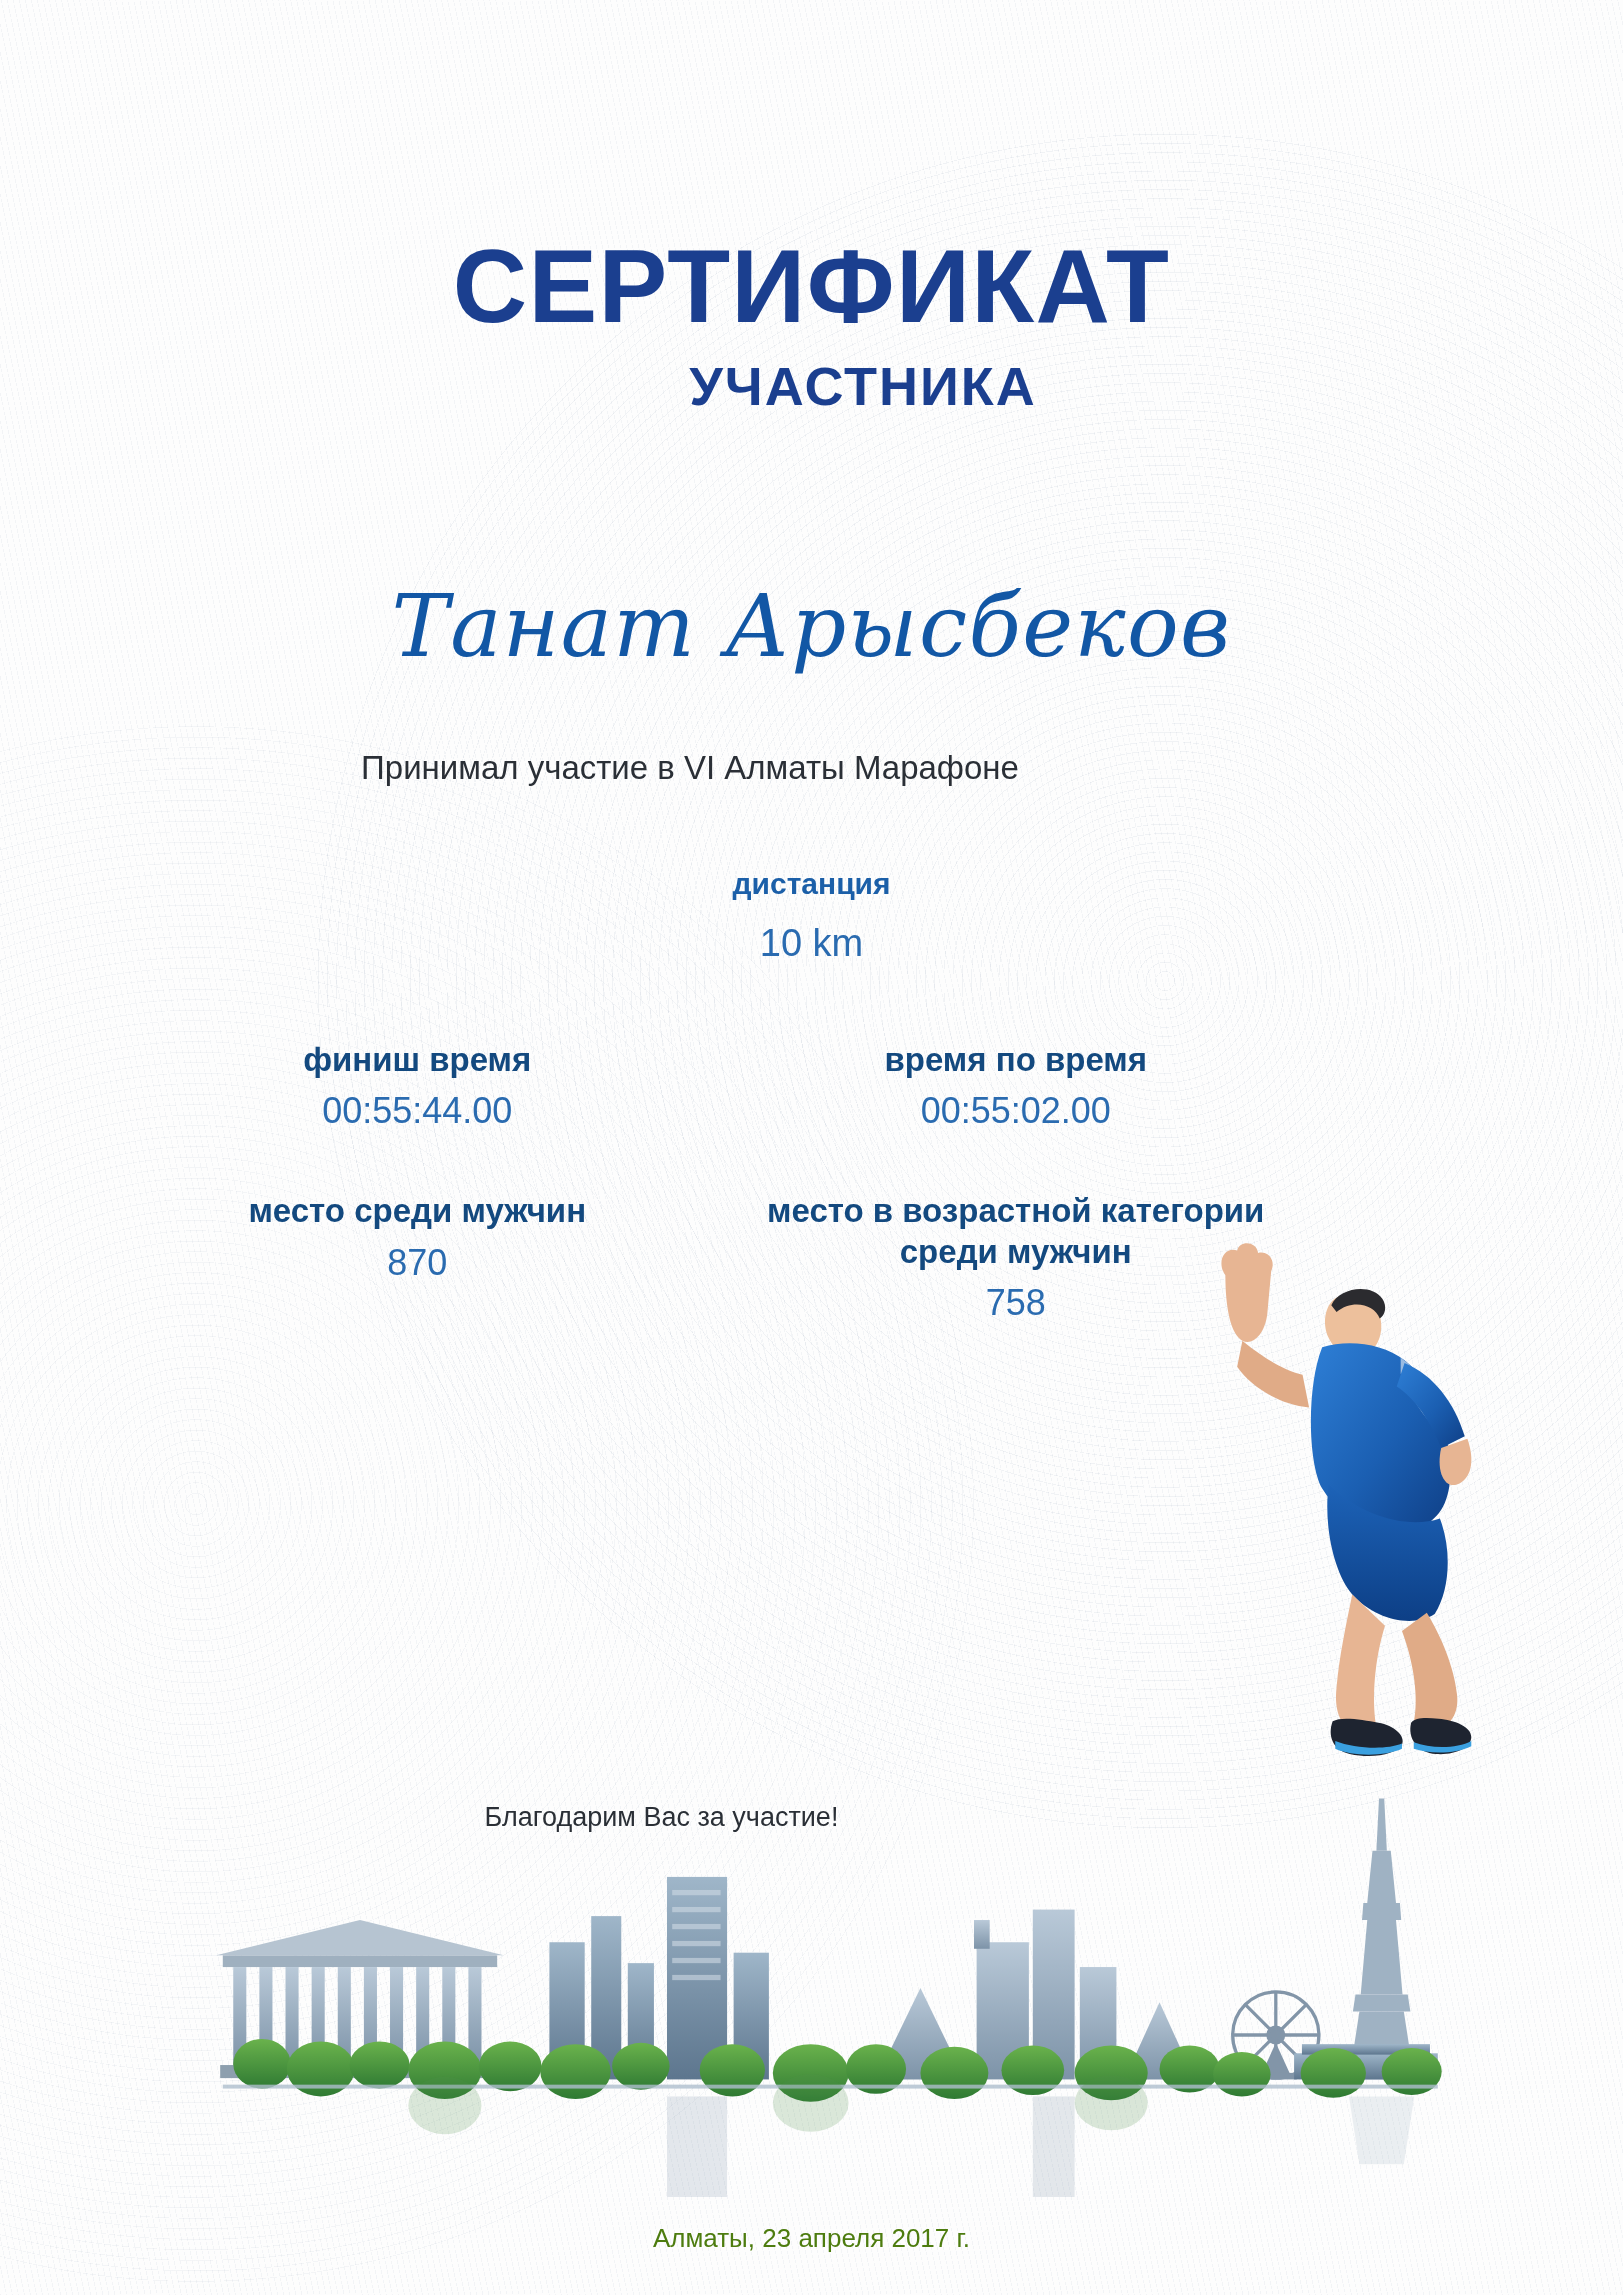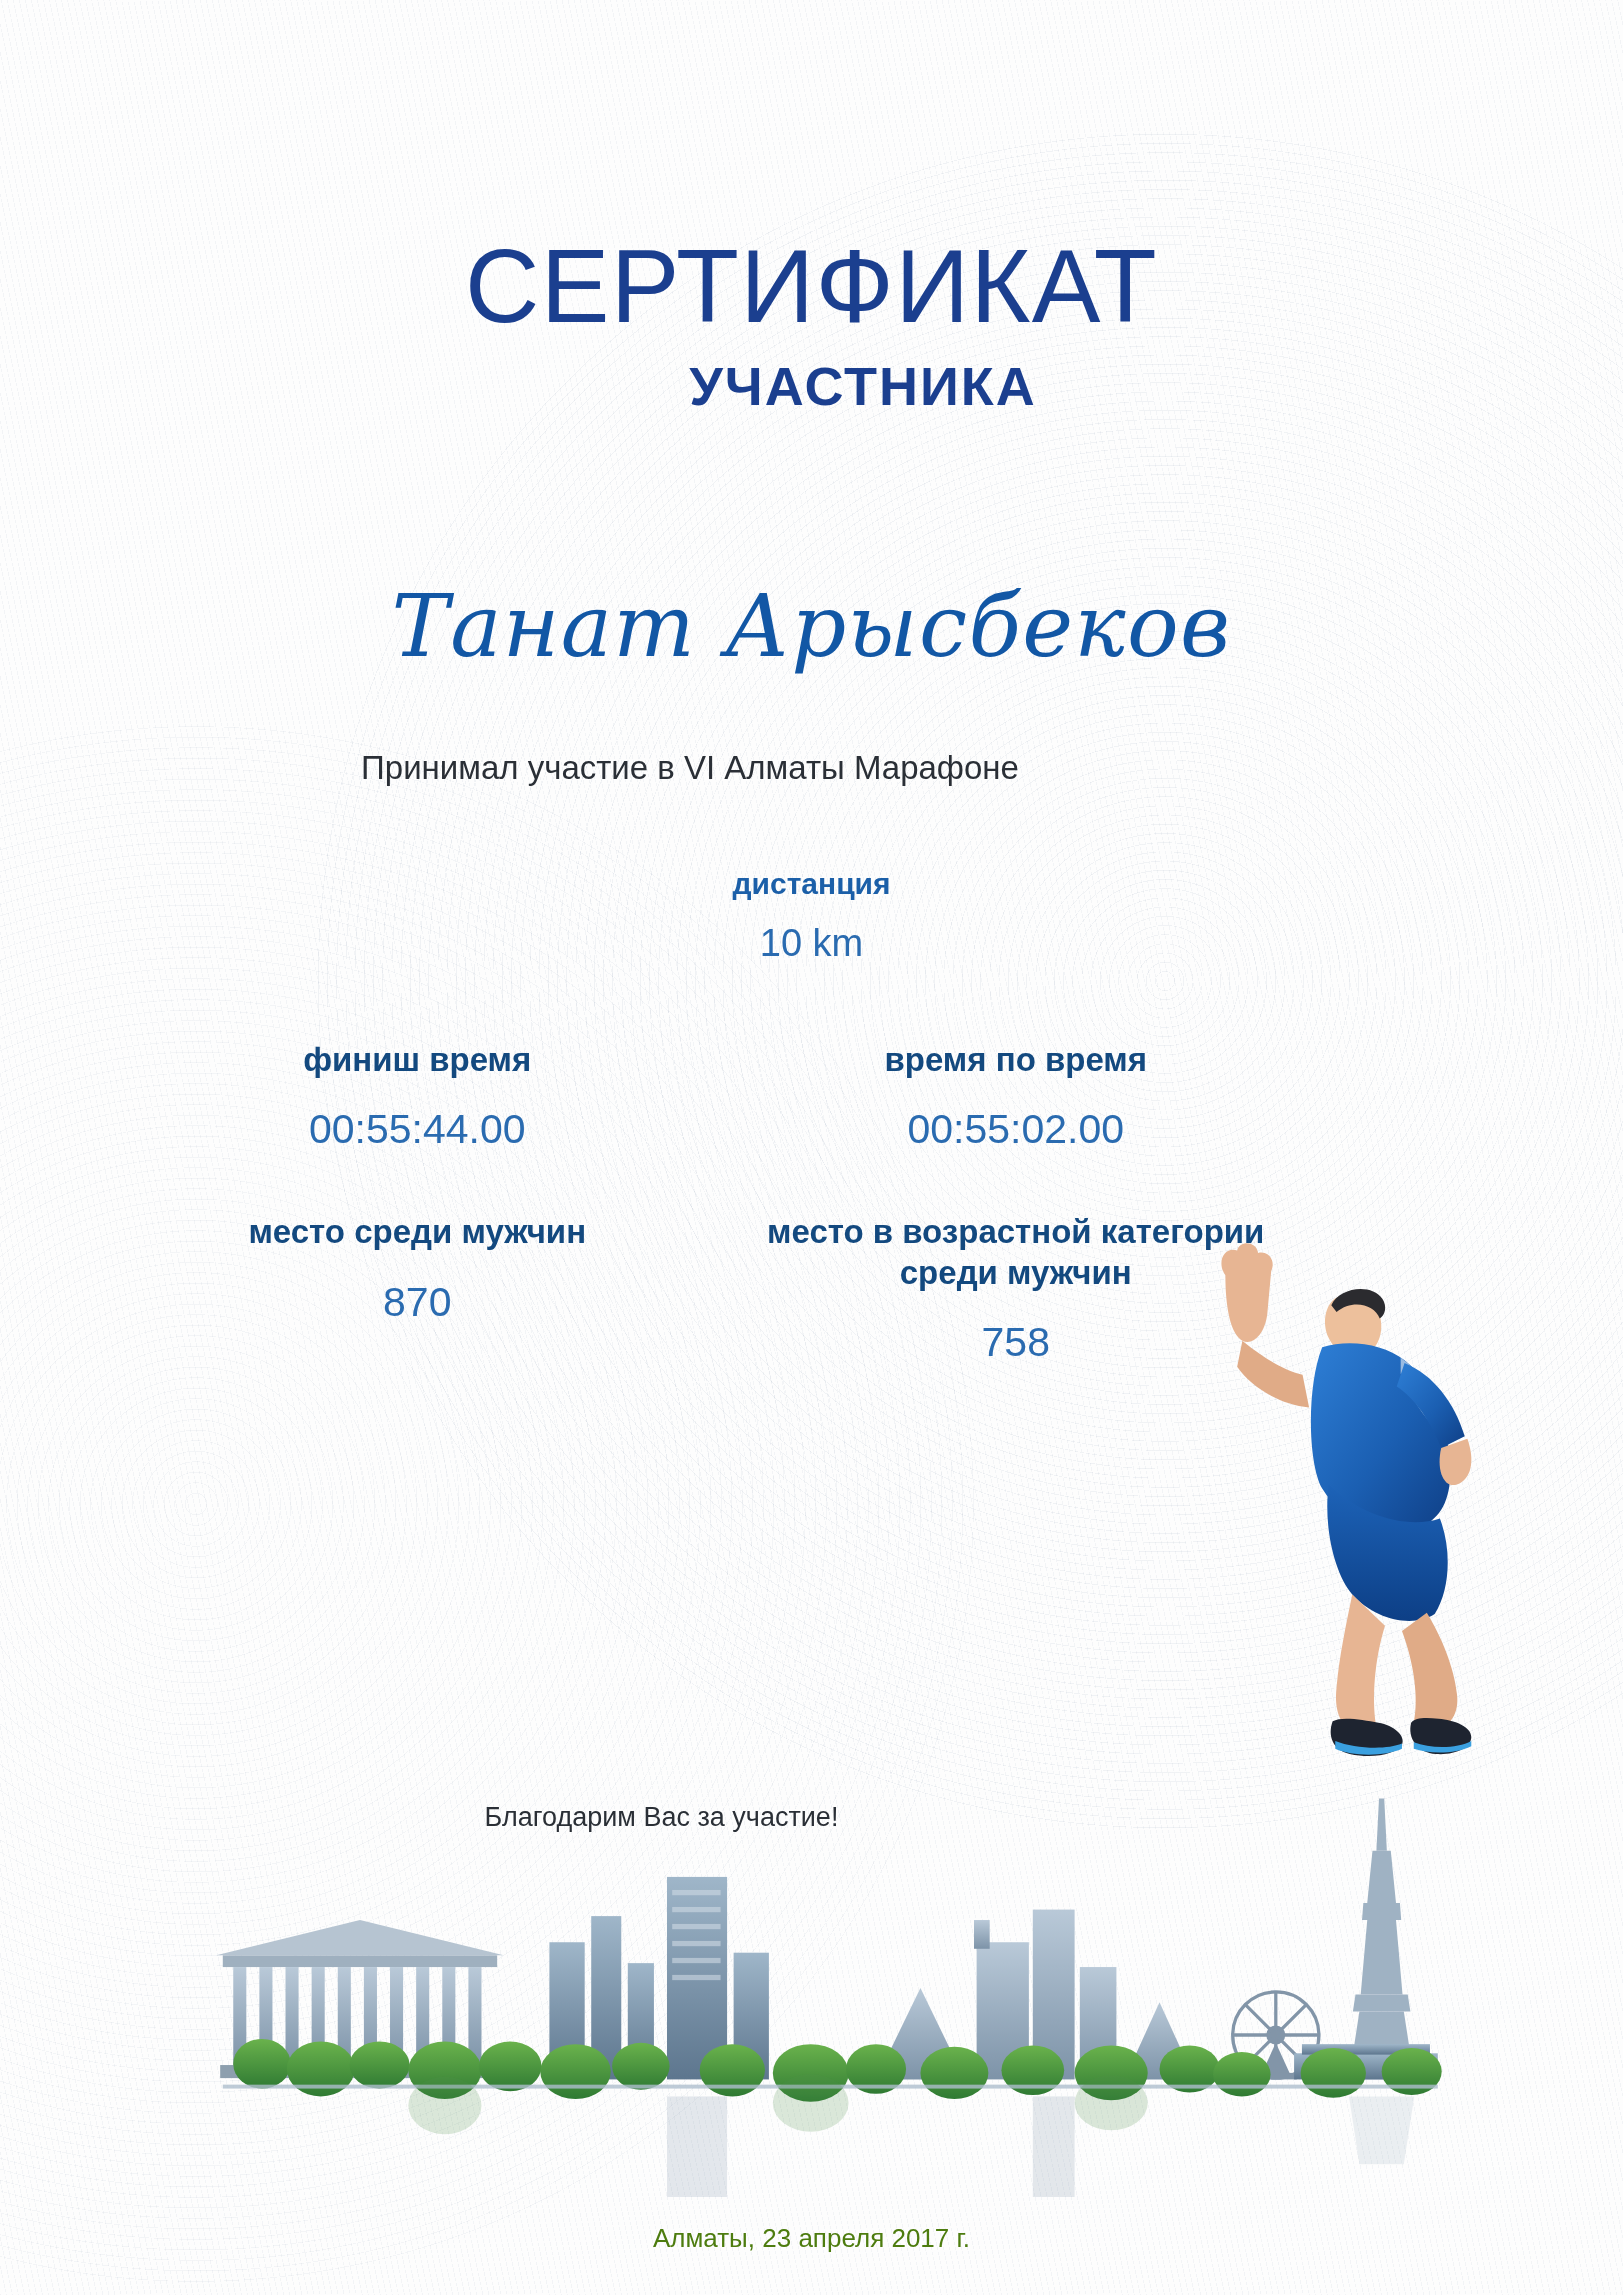--- a/index.html
+++ b/index.html
@@ -60,21 +60,21 @@
   
   .title-block {
     position: absolute;
     left: 0;
     top: 235px;
     width: 1623px;
     text-align: center;
   }
   .cert-title {
     font-family: "Liberation Sans", sans-serif;
-    font-weight: normal;
+    font-weight: bold;
     font-size: 103px;
     letter-spacing: 1.3px;
     color: #1b3f8f;
     line-height: 1;
     margin: 0;
   }
   .cert-subtitle {
     font-family: "Liberation Sans", sans-serif;
     font-weight: bold;
     font-size: 54px;
@@ -144,23 +144,23 @@
     text-align: center;
     padding-bottom: 59px;
   }
   .cell .lbl {
     font-weight: bold;
     font-size: 33px;
     color: #13497f;
     line-height: 1.22;
   }
   .cell .val {
-    font-size: 41px;
+    font-size: 36px;
     color: #2a6bb0;
-    margin-top: 26px;
+    margin-top: 10px;
   }
   .row-2 .cell { padding-bottom: 73px; }
   .row-3 .cell { padding-bottom: 26px; }
 
   
   .thanks {
     position: absolute;
     left: 0;
     top: 1802px;
     width: 1323px;

